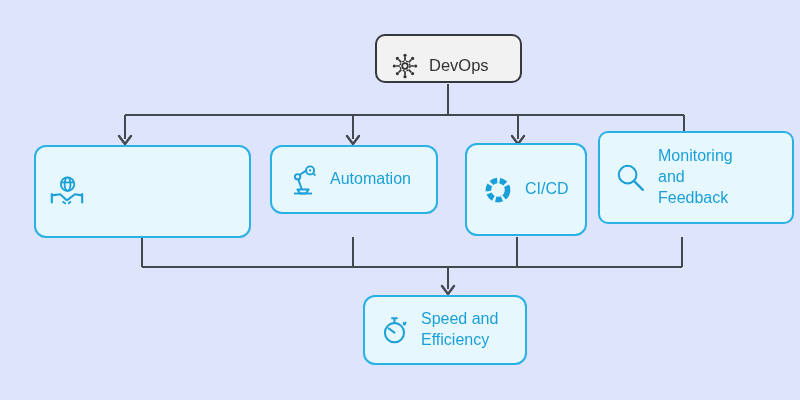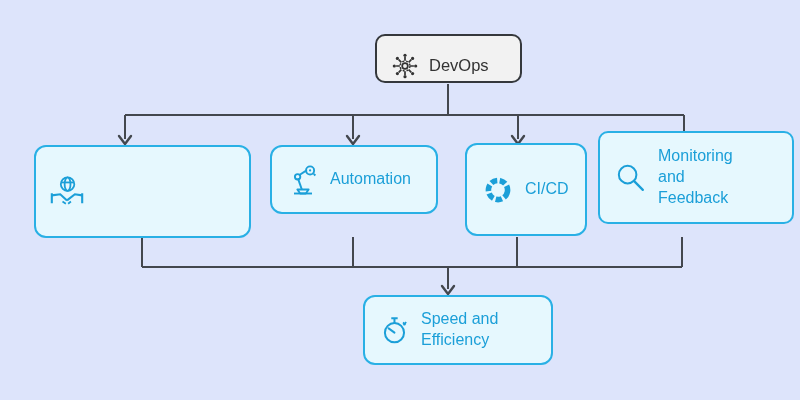--- a/index.html
+++ b/index.html
@@ -48,21 +48,21 @@
   }
   .node .icon{flex:0 0 auto;display:block;}
   .node .label{display:block;}
   .node-devops{left:375px;top:34px;width:147px;height:49px;}
   .node-collaboration{left:34px;top:145px;width:217px;height:93px;}
   .node-collaboration .label{width:120px;}
   .node-automation{left:270px;top:145px;width:168px;height:69px;}
   .node-cicd{left:456px;top:143px;width:122px;height:93px;margin-left:9px;}
   .node-monitoring{left:598px;top:131px;width:196px;height:93px;border-radius:10px;}
   .node-monitoring .label{width:94px;}
-  .node-speed{left:363px;top:295px;width:190px;height:70px;}
+  .node-speed{left:363px;top:295px;width:164px;height:70px;}
   .node-speed .label{width:100px;}
   .icon *{vector-effect:non-scaling-stroke;}
 </style>
 </head>
 <body>
 
 <div class="canvas">
 
   <svg class="edges" viewBox="0 0 800 400" xmlns="http://www.w3.org/2000/svg">
     <path class="line" d="M448,84 V115 M125,115 H684 M125,115 V139 M353,115 V139 M518,115 V139 M684,115 V139 M142,237 V267 M353,237 V267 M517,237 V267 M682,237 V267 M142,267 H682 M448,267 V289"></path>

